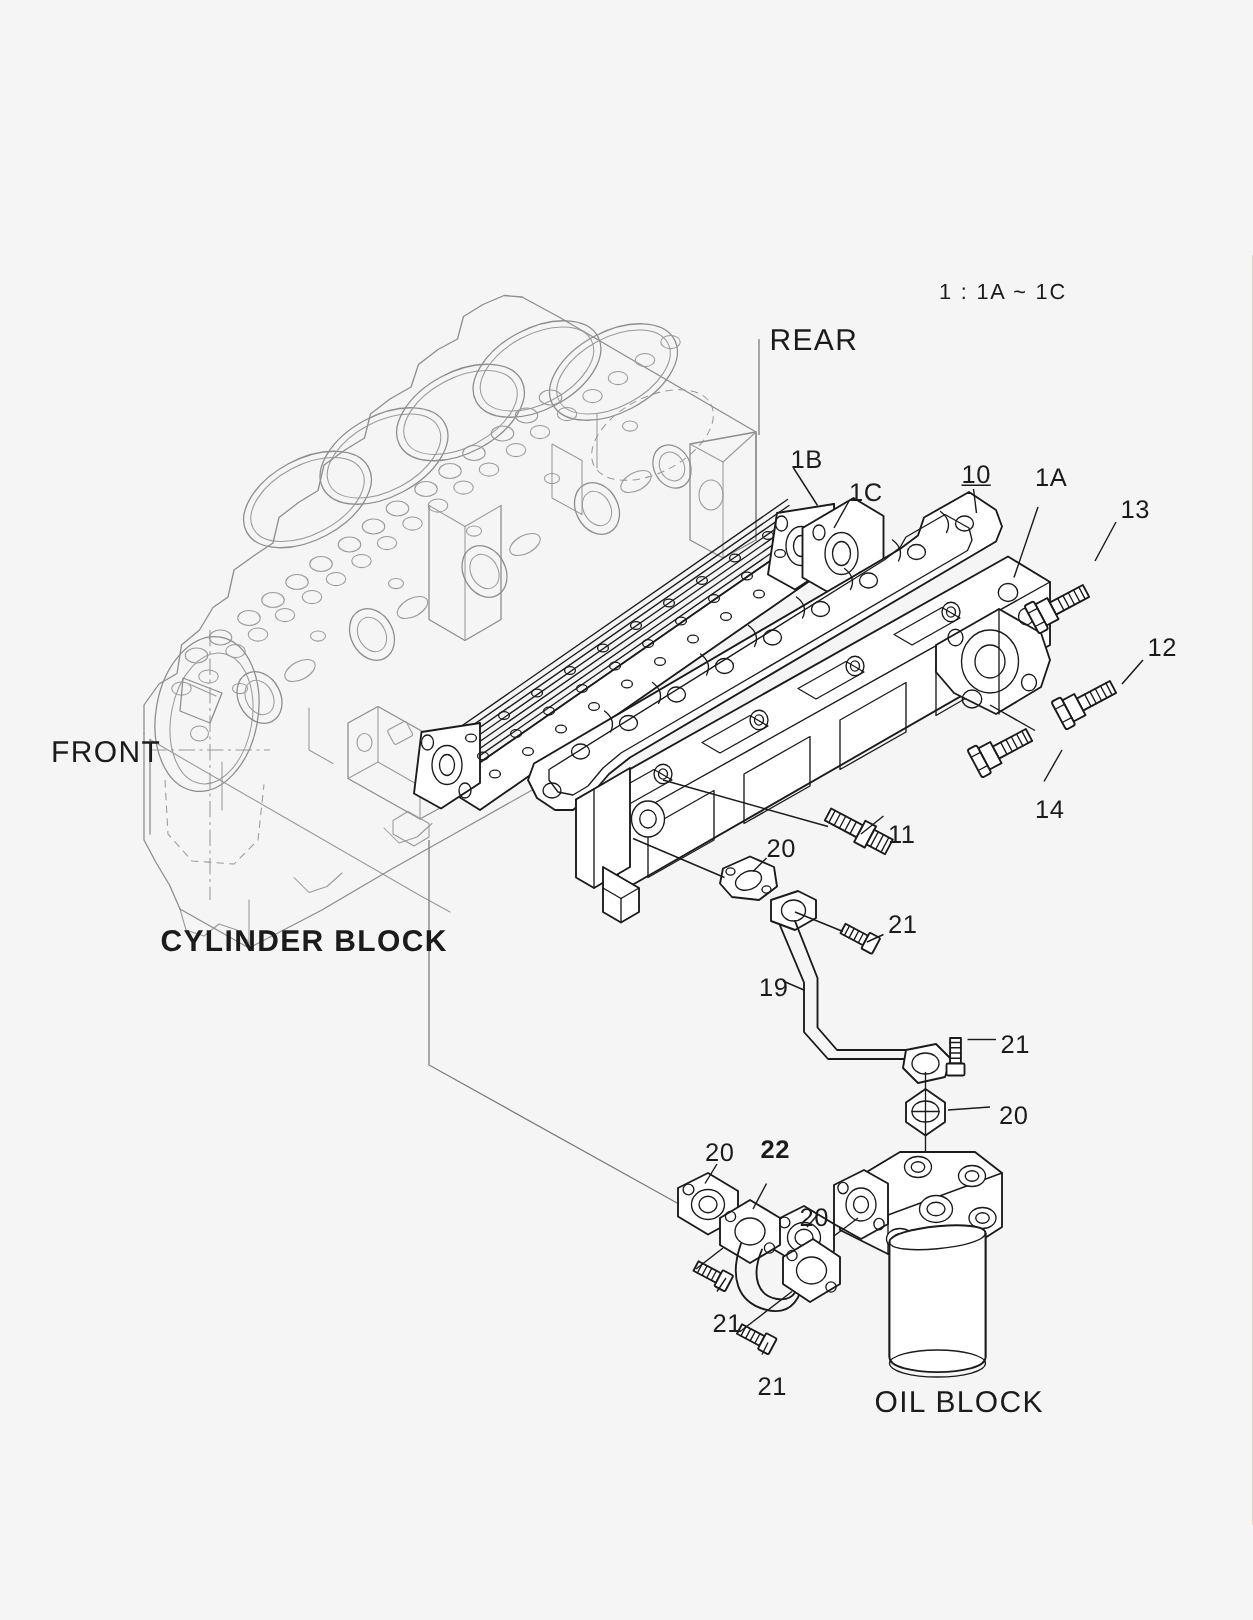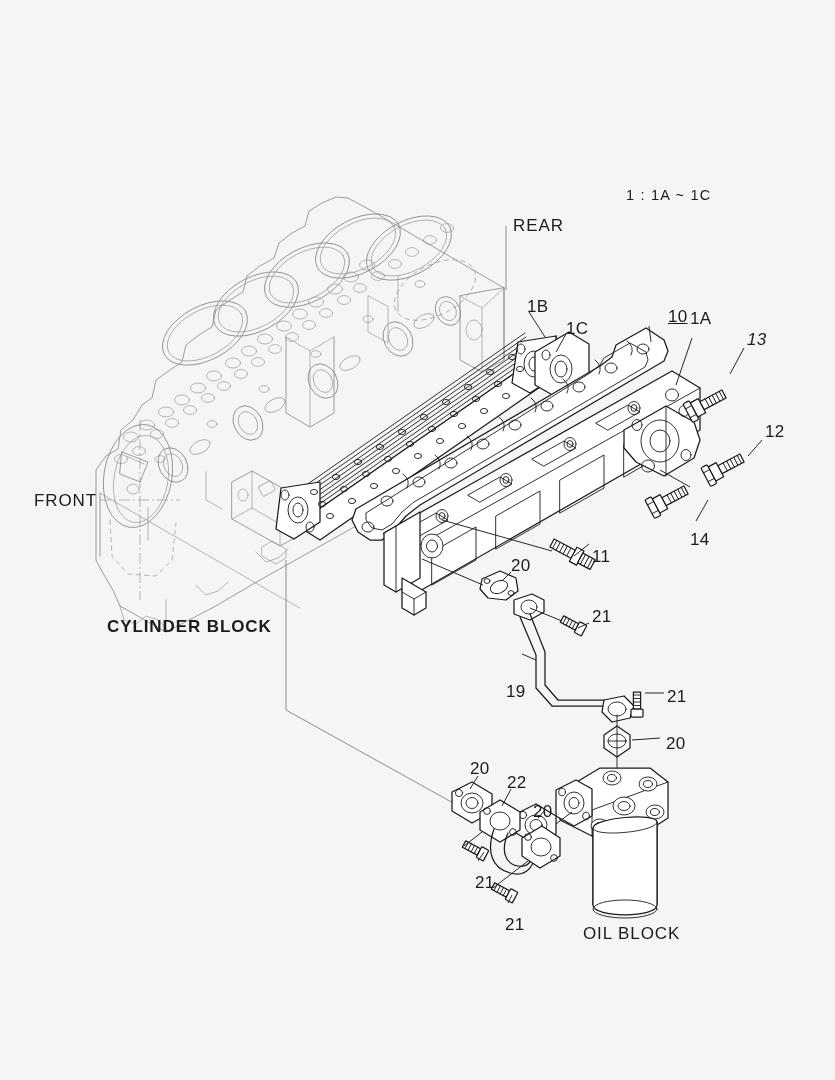--- a/index.html
+++ b/index.html
@@ -31,21 +31,21 @@
     white-space: nowrap;
     font-family: "Liberation Sans", sans-serif;
     line-height: 1;
     user-select: none;
   }
   .callout {
     font-size: 17px;
     letter-spacing: 0.3px;
   }
   .region {
-    font-size: 17px;
+    font-size: 20px;
     letter-spacing: 0.9px;
   }
   .legend {
     font-size: 14.5px;
     letter-spacing: 1.2px;
   }
 </style>
 </head>
 <body>
 
@@ -580,31 +580,31 @@
 
   <div class="lbl region" style="left:34px; top:467px;margin-top:25px;">FRONT</div>
 
   <div class="lbl region" style="left:107px; top:618px;font-weight:bold;">CYLINDER BLOCK</div>
 
   <div class="lbl region" style="left:583px; top:925px;">OIL BLOCK</div>
 
   <div id="callout-layer">
       <div class="lbl callout" style="left: 527px; top: 298px; text-align: center;">1B</div>
       <div class="lbl callout" style="left: 566px; top: 320px;">1C</div>
-      <div class="lbl callout" style="left: 668px; top: 308px; text-decoration: underline;">10</div>
+      <div class="lbl callout" style="left: 641px; top: 308px; text-decoration: underline;">10</div>
       <div class="lbl callout" style="left: 690px; top: 310px;">1A</div>
-      <div class="lbl callout" style="left: 747px; top: 331px; font-style: italic;">13</div>
+      <div class="lbl callout" style="left: 747px; top: 331px;">13</div>
       <div class="lbl callout" style="left: 765px; top: 423px;">12</div>
       <div class="lbl callout" style="left: 690px; top: 531px;">14</div>
       <div class="lbl callout" style="left: 592px; top: 527px; margin-top: 21px;">11</div>
       <div class="lbl callout" style="left: 511px; top: 557px;">20</div>
       <div class="lbl callout" style="left: 592px; top: 608px;">21</div>
-      <div class="lbl callout" style="left: 506px; top: 683px;">19</div>
+      <div class="lbl callout" style="left: 506px; top: 650px;">19</div>
       <div class="lbl callout" style="left: 667px; top: 688px;">21</div>
       <div class="lbl callout" style="left: 666px; top: 735px;">20</div>
       <div class="lbl callout" style="left: 470px; top: 760px;">20</div>
-      <div class="lbl callout" style="left: 507px; top: 774px;">22</div>
+      <div class="lbl callout" style="left: 507px; top: 758px; font-weight: bold;">22</div>
       <div class="lbl callout" style="left: 533px; top: 803px;">20</div>
       <div class="lbl callout" style="left: 475px; top: 874px;">21</div>
       <div class="lbl callout" style="left: 505px; top: 916px;">21</div>
     </div>
 
 </div>
 
 </body></html>

